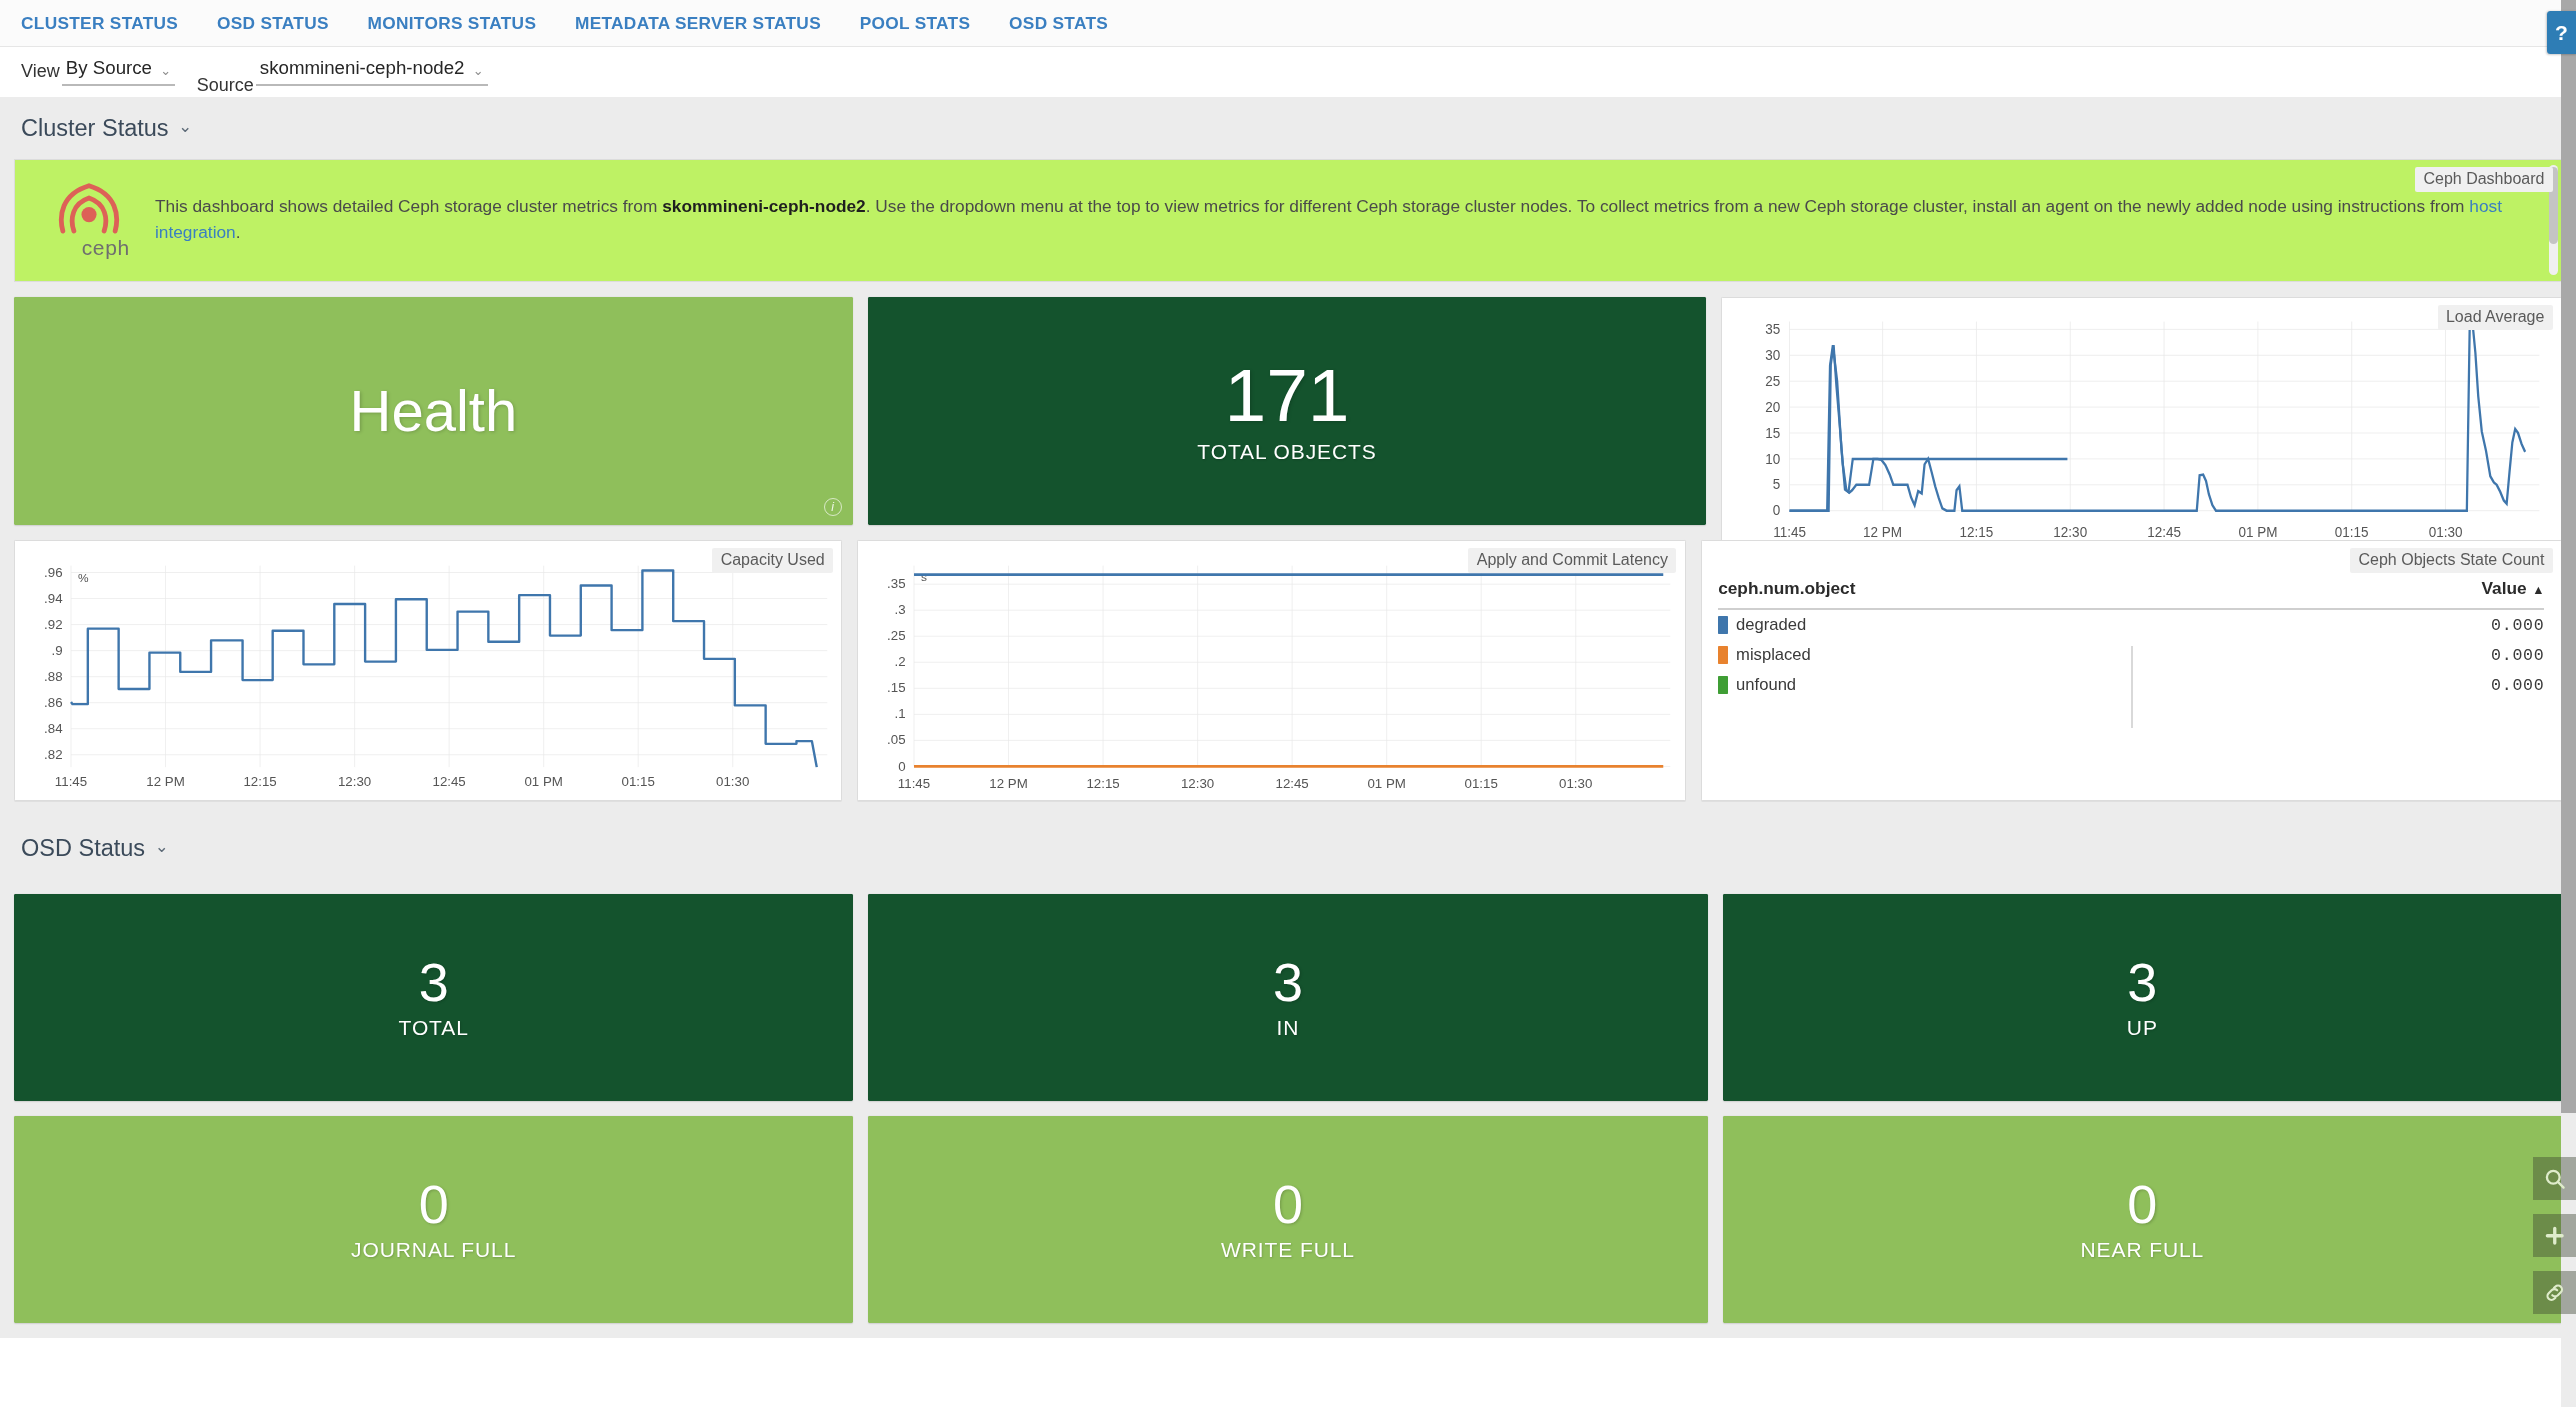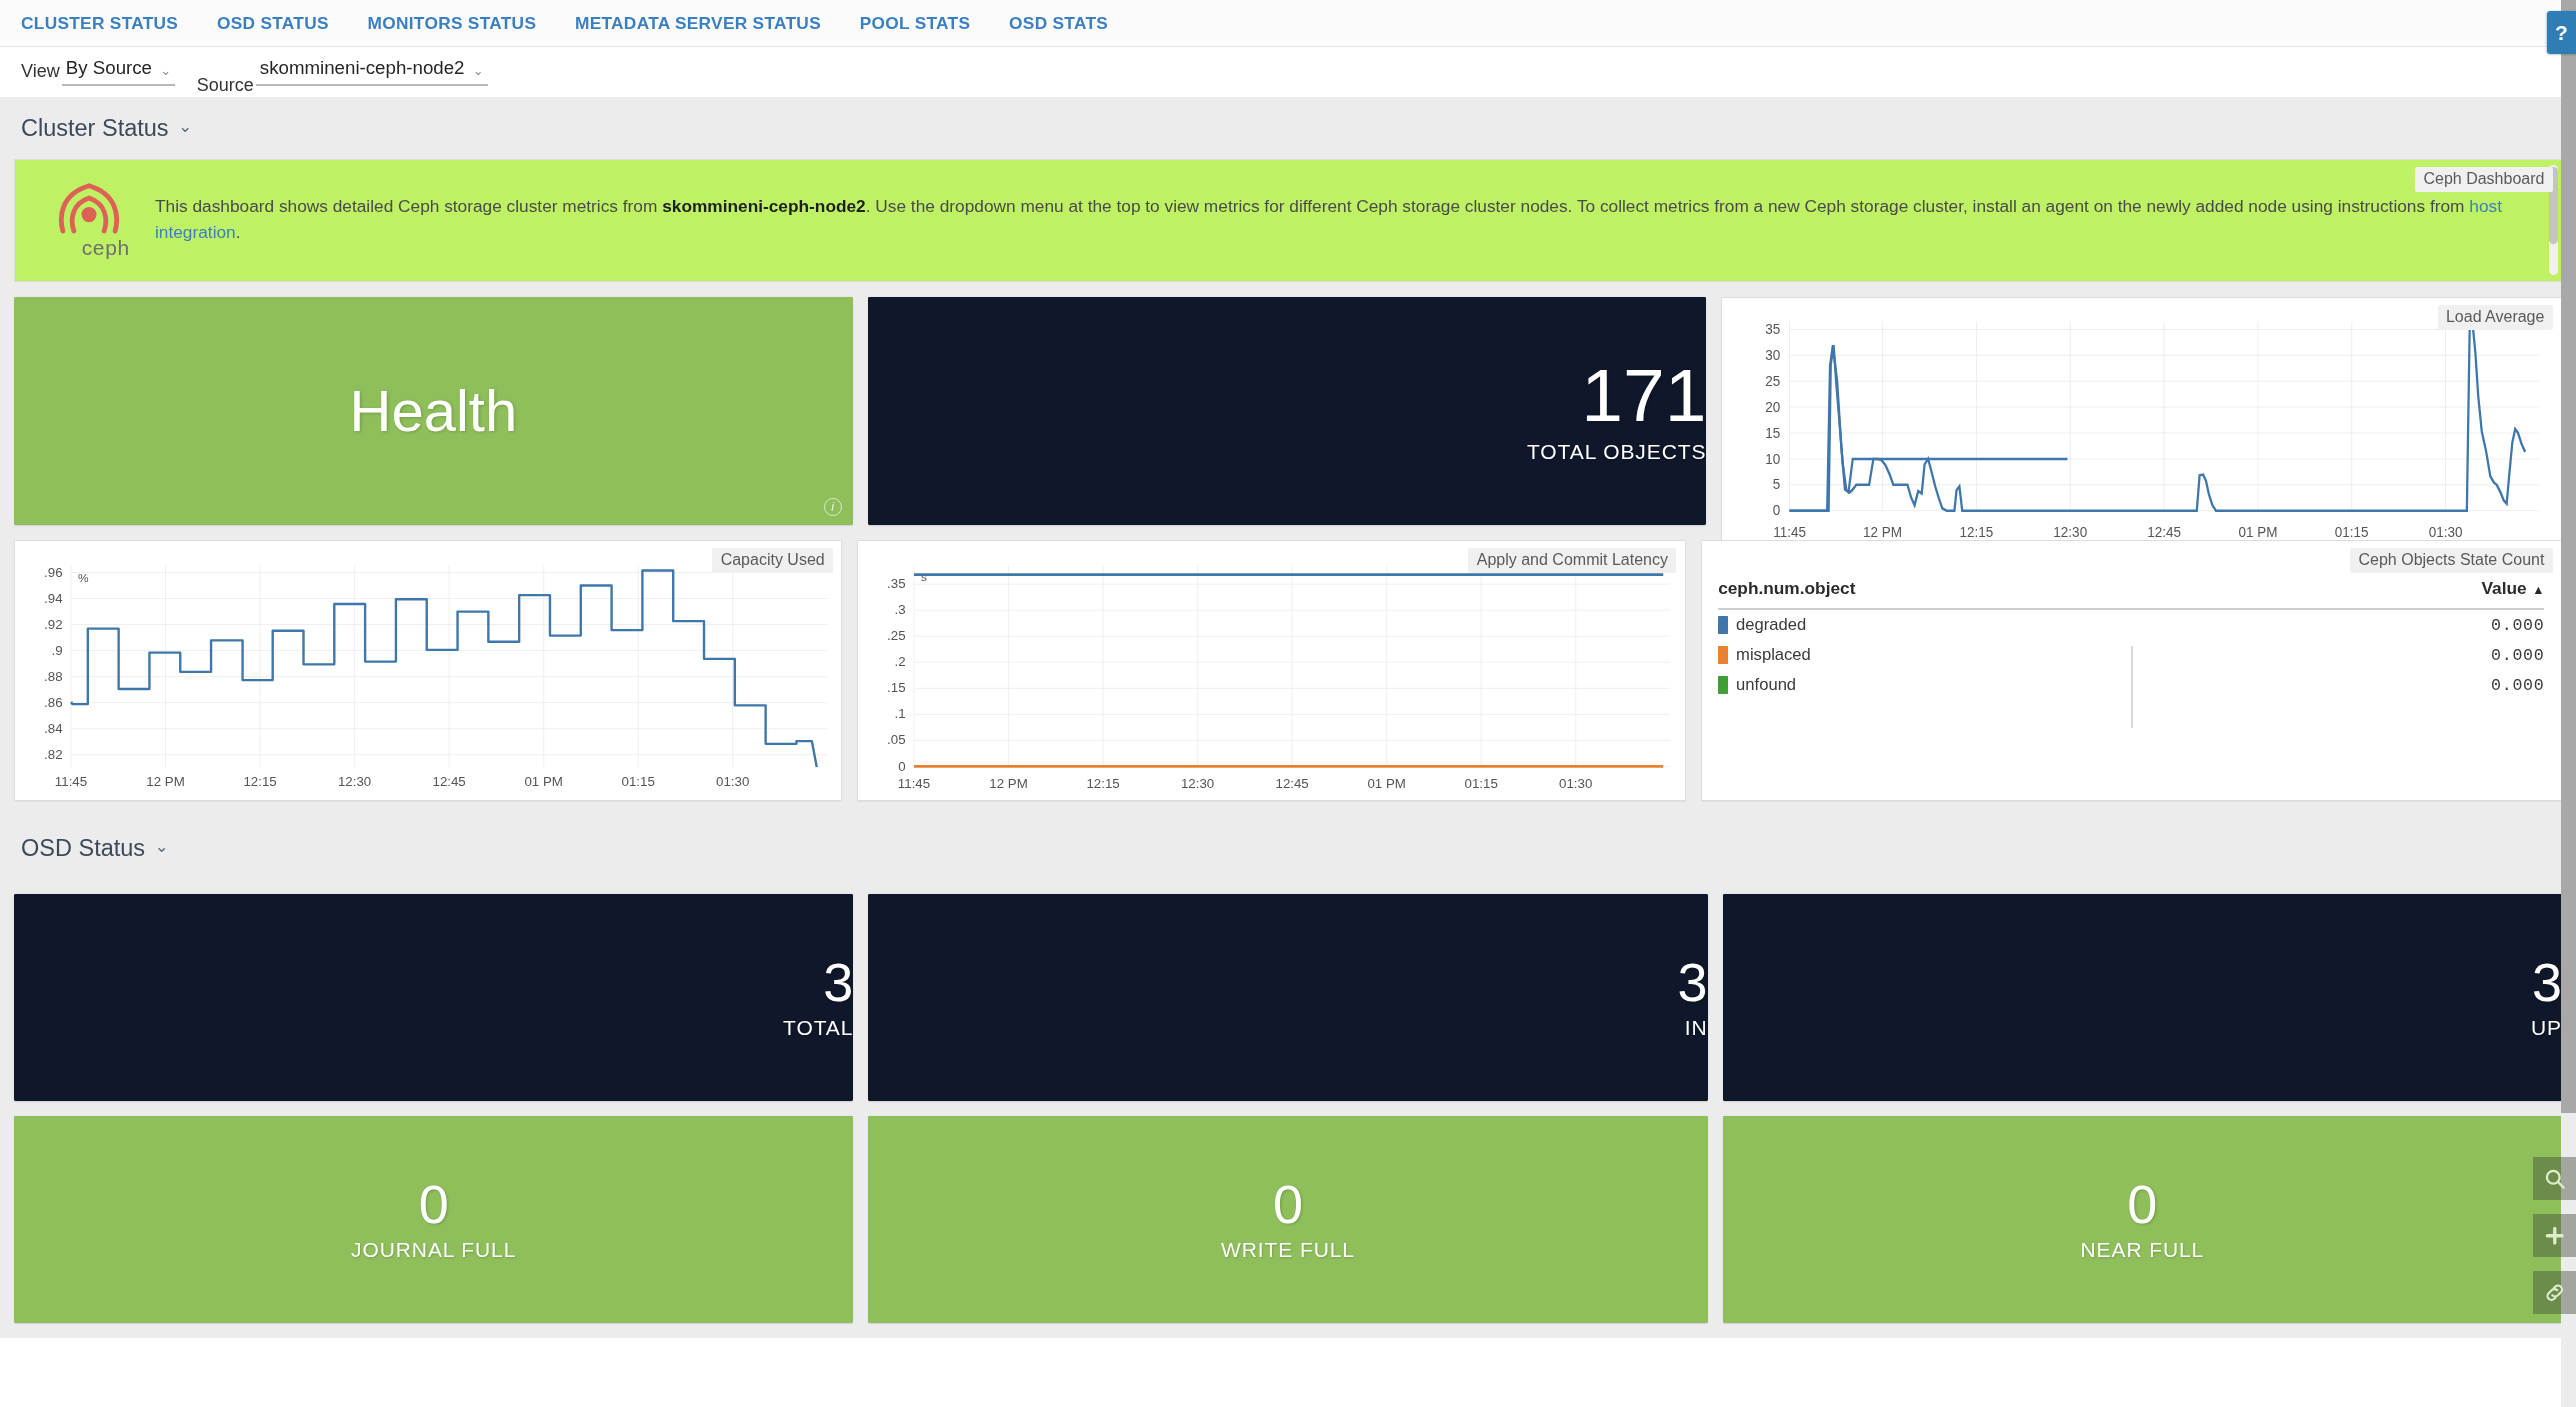--- a/index.html
+++ b/index.html
@@ -87,21 +87,21 @@
     background: #c4c4c4; border-radius: 4.8px; cursor: pointer;
   }
 
   
   .tile {
     border-radius: 1.4px; display: flex; flex-direction: column;
     align-items: center; justify-content: center; position: relative;
     flex: 1 1 0; min-width: 0; box-shadow: 0 0.7px 1.4px rgba(0,0,0,0.12);
   }
   .tile-green { background: #8fbf5b; }
-  .tile-blue  { background: #0f172a; align-items: flex-end; }
+  .tile-blue  { background: #14532d; }
   .tile-big {
     color: #fff; font-size: 54px; font-weight: 300; line-height: 1;
     text-shadow: 1.4px 1.4px 2.8px rgba(0,0,0,0.18);
   }
   .tile-huge {
     color: #fff; font-size: 75px; font-weight: 300; line-height: 1;
     text-shadow: 1.4px 1.4px 3.5px rgba(0,0,0,0.18);
   }
   .tile-sub {
     color: #fff; font-size: 21px; letter-spacing: 0.9px; margin-top: 7px;

